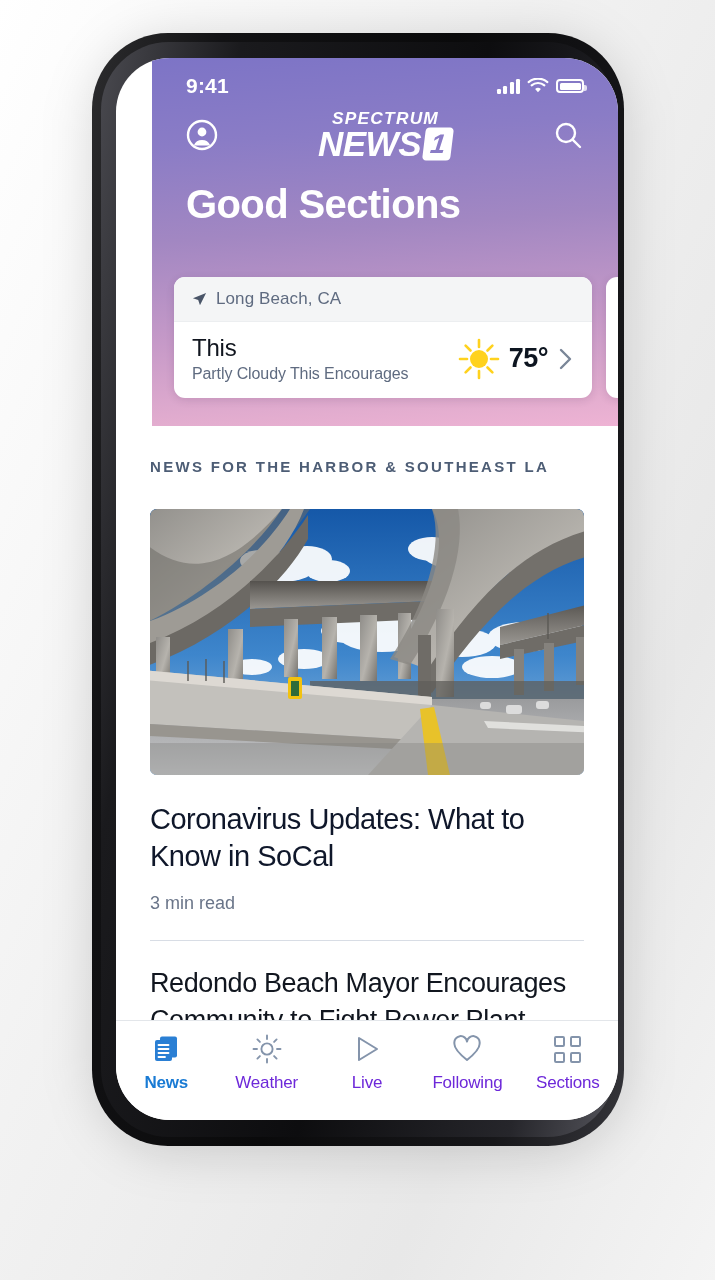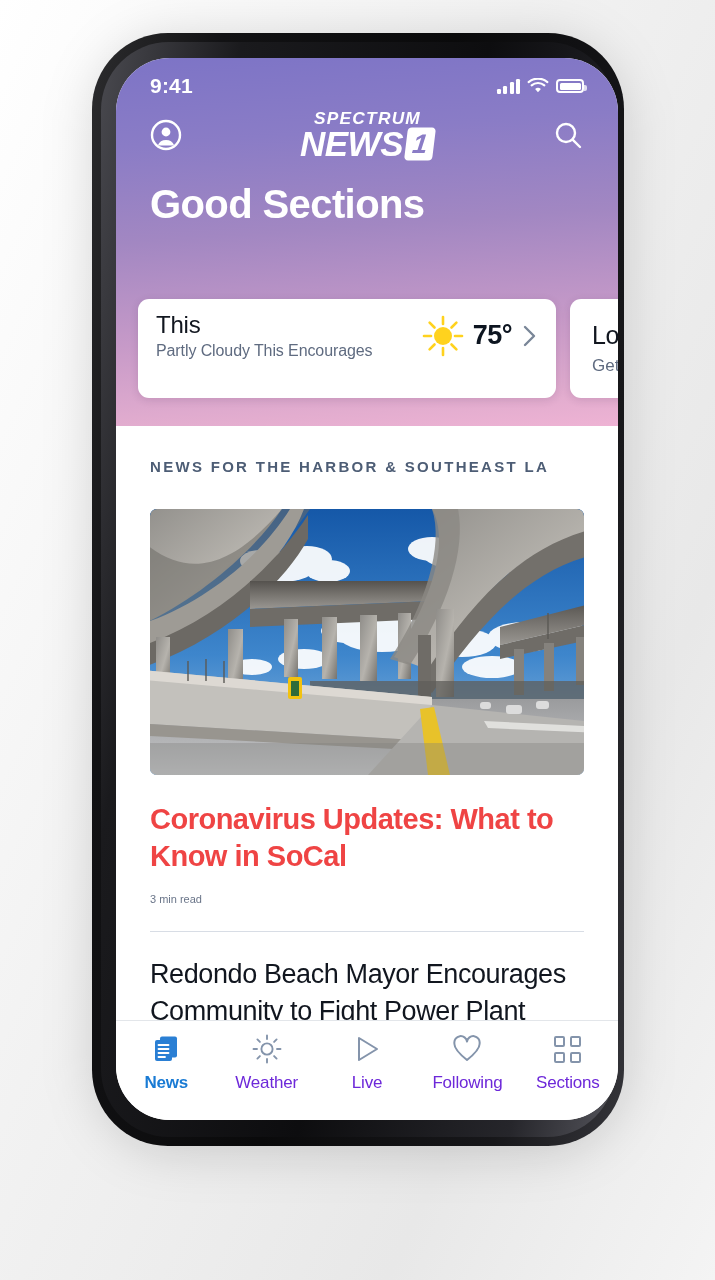--- a/index.html
+++ b/index.html
@@ -36,20 +36,21 @@
     display:flex; flex-direction:column;
   }
 
   
   .hero{
     position:relative;
     background:linear-gradient(176deg,#7d74c6 0%,#8a7cc6 22%,#a287c2 46%,#c79ac8 72%,#e3adcf 92%,#eeb3d4 100%);
     padding-bottom:0;
     flex:0 0 auto;
     height:368px;
+    margin-left:36px;
   }
 
   .statusbar{
     height:46px; display:flex; align-items:center;
     justify-content:space-between; padding:10px 34px 0 34px;
     color:#ffffff;
   }
   .sb-time{ font-size:21px; font-weight:600; letter-spacing:.2px; }
   .sb-right{ display:flex; align-items:center; gap:7px; }
   .bars{ display:flex; align-items:flex-end; gap:2.5px; height:15px; }
@@ -136,24 +137,24 @@
     font-size:15px; font-weight:bold; color:#4d5d75;
     letter-spacing:2.3px; padding:32px 34px 34px 34px;
   }
   .hero-photo{
     margin:0 34px; height:266px; border-radius:7px; overflow:hidden;
     position:relative; background:#1d62a8;
   }
   .hero-photo svg{ display:block; width:100%; height:100%; }
 
   .art-title{
-    padding:26px 34px 0 34px; font-size:29px; font-weight:bold;
-    color:#ef4444; line-height:1.28; letter-spacing:-.5px;
-  }
-  .art-meta{ padding:18px 34px 0 34px; font-size:11px; color:#6a7589; }
+    padding:26px 34px 0 34px; font-size:29px; font-weight:normal;
+    color:#0f172a; line-height:1.28; letter-spacing:-.5px;
+  }
+  .art-meta{ padding:18px 34px 0 34px; font-size:18px; color:#6a7589; }
   .divider{ margin:26px 34px 0 34px; height:1px; background:#d8dde5; }
   .art-title2{
     padding:24px 34px 0 34px; font-size:27px; color:#11161f;
     line-height:1.35; letter-spacing:-.4px;
   }
 
   
   .tabbar{
     flex:0 0 auto; height:100px; background:#fff;
     border-top:1px solid #e3e6ea;
@@ -225,20 +226,26 @@
             <line x1="19.6" y1="19.6" x2="27" y2="27" stroke="#fff" stroke-width="2.4" stroke-linecap="round"></line>
           </svg>
         </div>
       </div>
 
       <div class="greeting">Good Sections</div>
 
       <div class="cards">
 
         <div class="wcard">
+          <div class="wcard-top">
+            <svg width="15" height="15" viewBox="0 0 16 16">
+              <path d="M15 1 1 6.6l5.6 1.9L8.5 14z" fill="#4a5568"></path>
+            </svg>
+            <span class="wcard-loc">Long Beach, CA</span>
+          </div>
           <div class="wcard-body">
             <div class="wcard-txt">
               <div class="w-cond">This</div>
               <div class="w-sub">Partly Cloudy This Encourages</div>
             </div>
             <div class="w-right">
               <svg width="44" height="44" viewBox="0 0 44 44">
                 <circle cx="22" cy="22" r="9" fill="#FFD21E"></circle>
                 <g stroke="#FFD21E" stroke-width="2.6" stroke-linecap="round">
                   <line x1="22" y1="3" x2="22" y2="10"></line>

